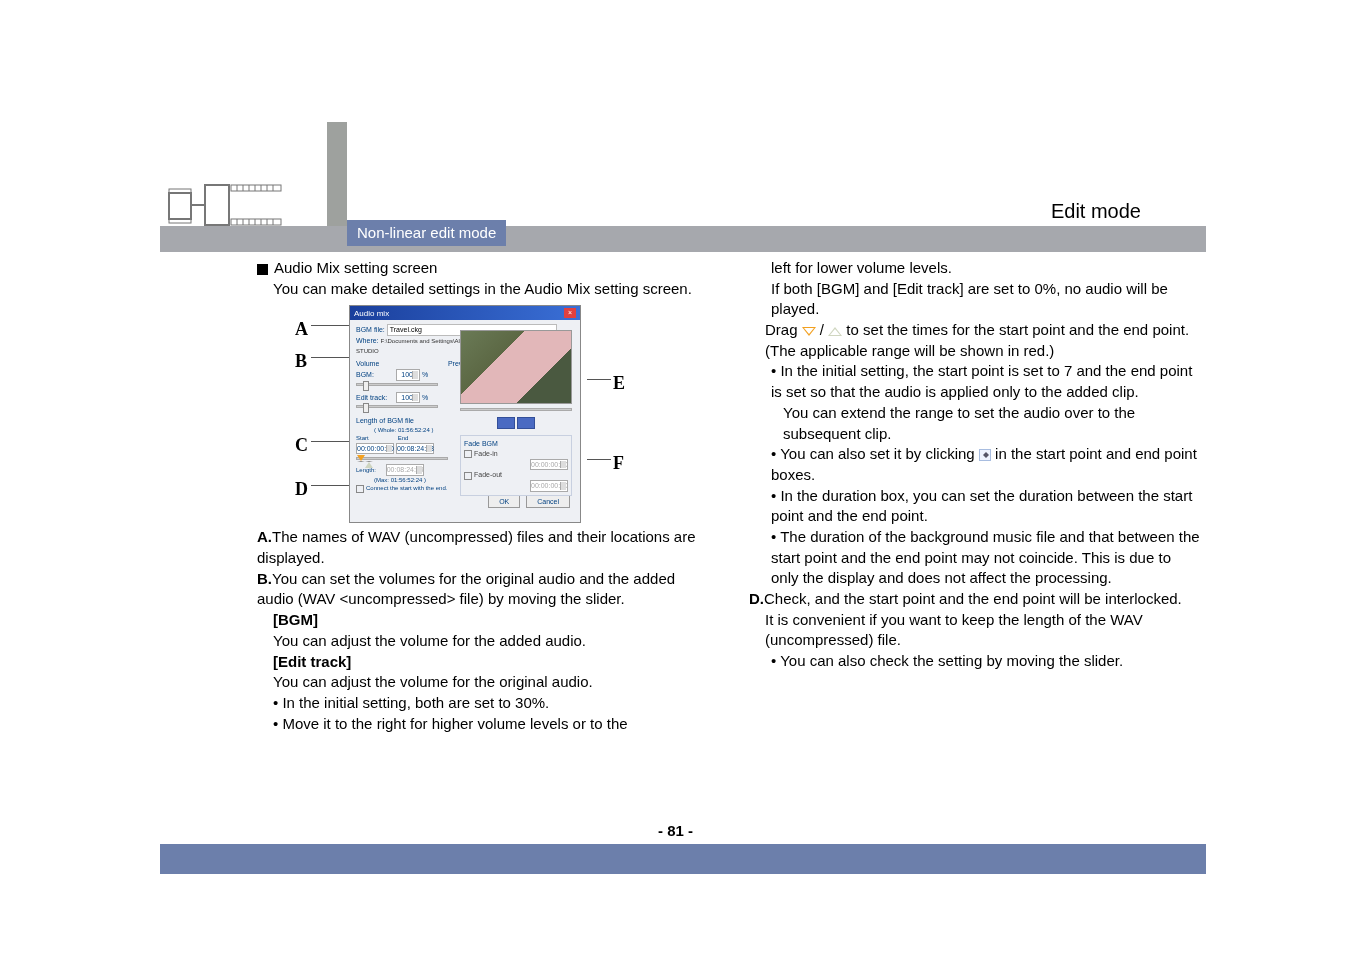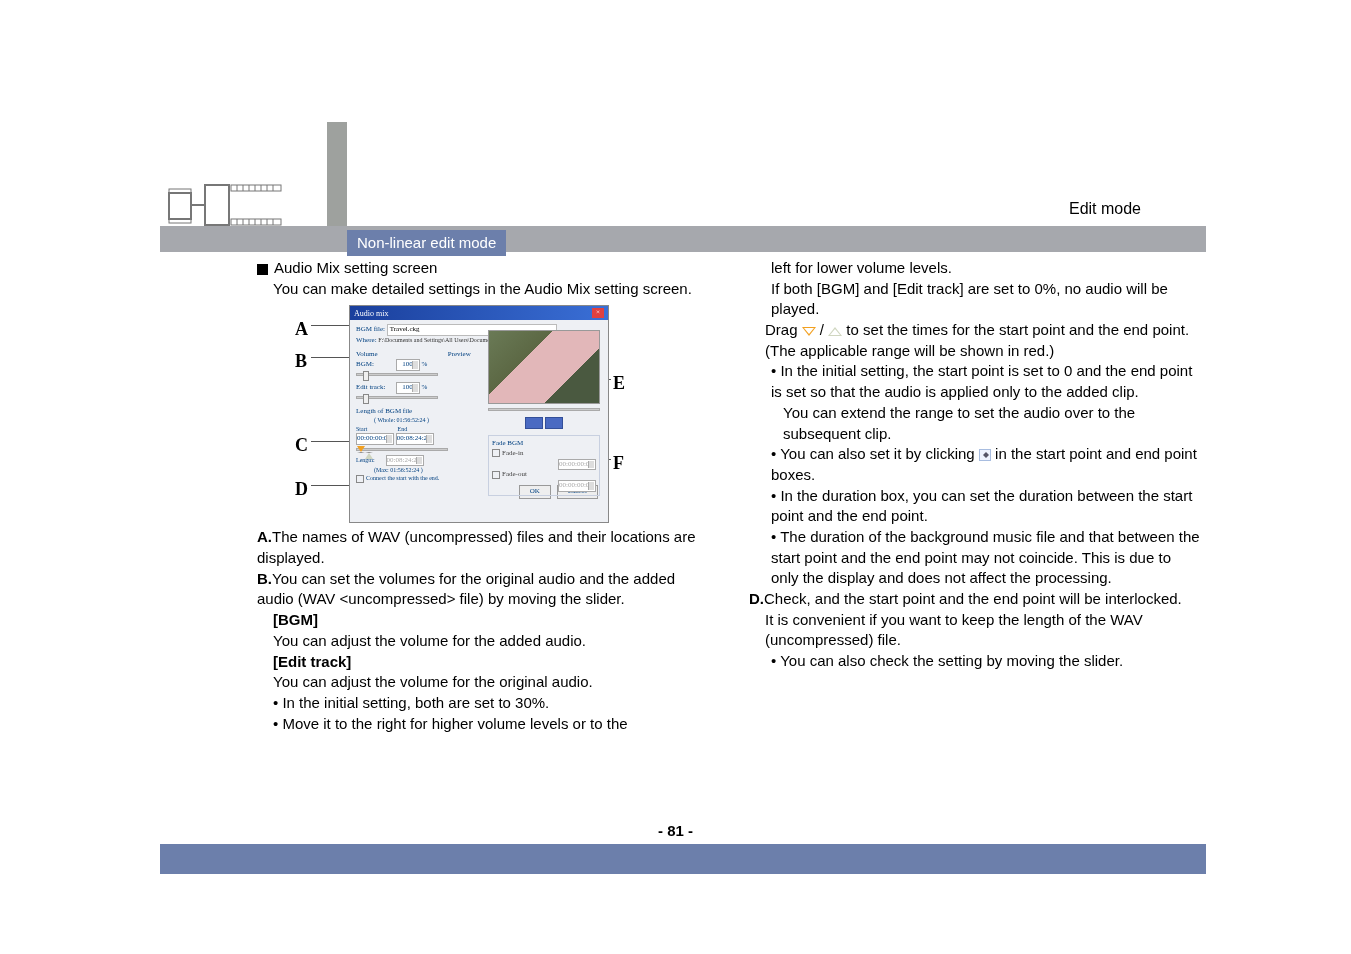--- a/index.html
+++ b/index.html
@@ -9,21 +9,21 @@
     height: 954px;
     background: #fff;
     position: relative;
     font-size: 15px;
     color: #000;
   }
   .header-right {
     position: absolute;
     top: 200px;
     right: 210px;
-    font-size: 16px;
+    font-size: 20px;
     margin-left: 48px;
   }
   .film-icon {
     position: absolute;
     left: 167px;
     top: 175px;
     width: 120px;
     height: 60px;
   }
   .bar-grey {
@@ -38,21 +38,21 @@
     position: absolute;
     left: 160px;
     top: 226px;
     right: 145px;
     height: 26px;
     background: #a6a8ad;
   }
   .nav-bar-inner {
     position: absolute;
     left: 347px;
-    top: 230px;
+    top: 220px;
     height: 26px;
     padding: 4px 10px;
     background: #6c7fab;
     color: #fff;
     font-size: 15px;
   }
   .content {
     position: absolute;
     left: 257px;
     top: 258px;
@@ -95,26 +95,25 @@
   }
   .fig-line {
     position: absolute;
     background: #555;
     height: 1px;
   }
   .dialog-img {
     position: absolute;
     left: 62px;
     top: 0;
-    width: 260px;
+    width: 232px;
     height: 218px;
     border: 1px solid #888;
     background: #eef0f4;
     font-size: 7px;
-    font-family: Liberation Serif, serif;
   }
   .dialog-titlebar {
     background: linear-gradient(to right,#1a3f9c,#3a6fd6);
     color: #fff;
     padding: 2px 4px;
     height: 14px;
     font-size: 8px;
     display: flex;
     justify-content: space-between;
   }
@@ -452,21 +451,21 @@
     <div class="indent1">• <span>Move it to the right for higher volume levels or to the</span></div>
   </div>
 
   <div class="col">
     <div class="indent2">left for lower volume levels.</div>
     <div class="indent2">If both [BGM] and [Edit track] are set to 0%, no audio will be played.</div>
 
     <div class="indent1">
       <span>Drag </span><span class="tri-down"></span><span> / </span><span class="tri-up"></span><span> to set the times for the start point and the end point. (The applicable range will be shown in red.)</span>
     </div>
-    <div class="indent2">• <span>In the initial setting, the start point is set to 0 and the end point is set so that the audio is applied only to the added clip.</span></div>
+    <div class="indent2">• <span>In the initial setting, the start point is set to 7 and the end point is set so that the audio is applied only to the added clip.</span></div>
     <div class="indent3b">You can extend the range to set the audio over to the subsequent clip.</div>
     <div class="indent2">• <span>You can also set it by clicking </span><span class="inline-spin"></span><span> in the start point and end point boxes.</span></div>
     <div class="indent2">• <span>In the duration box, you can set the duration between the start point and the end point.</span></div>
     <div class="indent2">• <span>The duration of the background music file and that between the start point and the end point may not coincide. This is due to only the display and does not affect the processing.</span></div>
 
     <div><span class="bold">D.</span><span>Check, and the start point and the end point will be interlocked.</span></div>
     <div class="indent1">It is convenient if you want to keep the length of the WAV (uncompressed) file.</div>
 
     <div class="indent2">• <span>You can also check the setting by moving the slider.</span></div>
   </div>

